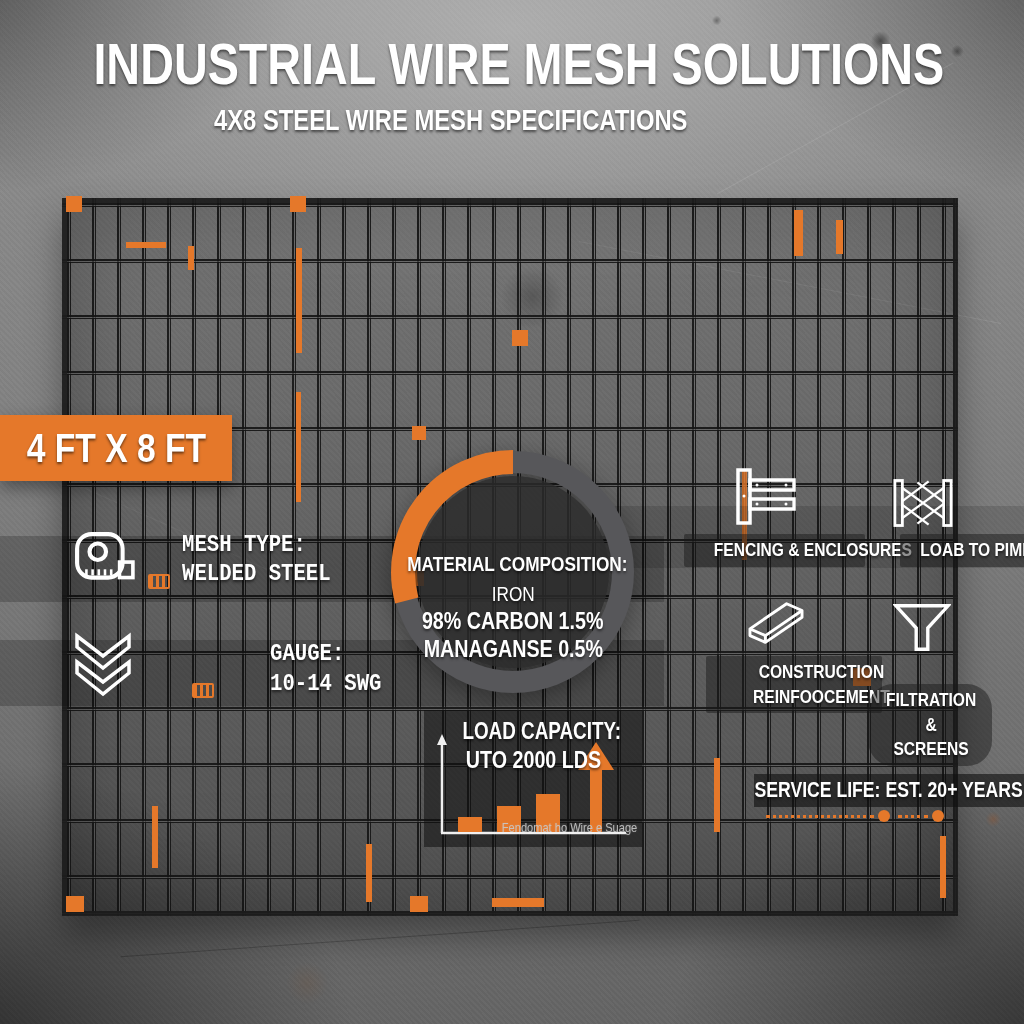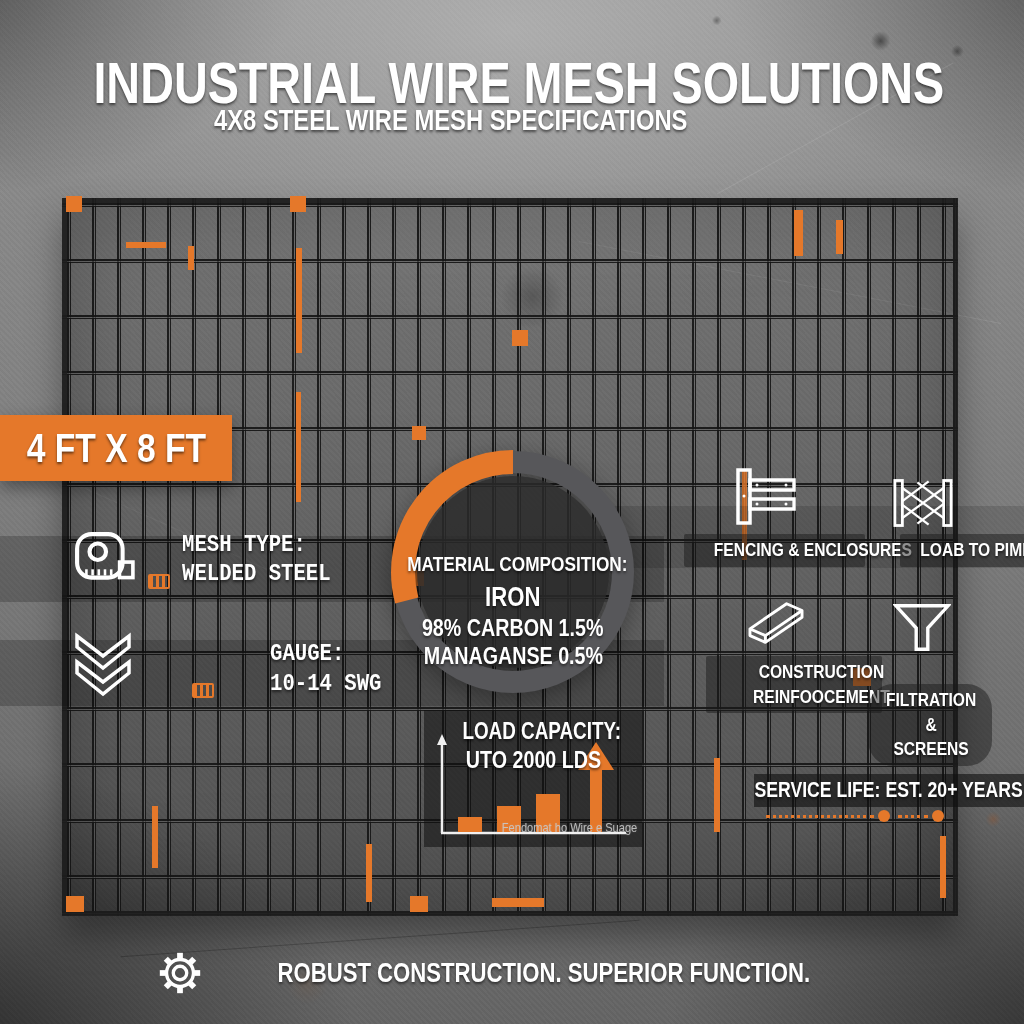--- a/index.html
+++ b/index.html
@@ -25,21 +25,21 @@
   .cxc{display:inline-block; transform:scaleX(.82); transform-origin:center; white-space:nowrap;}
   .cxl{display:inline-block; transform:scaleX(.86); transform-origin:left center; white-space:nowrap;}
   .shadow-txt{text-shadow:0 2px 3px rgba(0,0,0,.55);}
 
   .scratch{position:absolute;height:1px;background:rgba(255,255,255,.1);}
   .s1{left:575px;top:282px;width:430px;transform:rotate(11deg);}
   .s2{left:-20px;top:508px;width:300px;transform:rotate(24deg);background:rgba(255,255,255,.07);}
   .s3{left:120px;top:938px;width:520px;transform:rotate(-4deg);background:rgba(0,0,0,.22);}
   .s4{left:700px;top:128px;width:270px;transform:rotate(-29deg);}
 
-  .title-wrap{position:absolute;left:0;top:55px;width:1024px;text-align:center;}
+  .title-wrap{position:absolute;left:0;top:36px;width:1024px;text-align:center;}
   .title{font-size:57px;font-weight:700;letter-spacing:0;line-height:1;}
   .subtitle-wrap{position:absolute;left:0;top:104px;width:902px;text-align:center;}
   .subtitle{font-size:29px;font-weight:700;}
 
   .mesh{
     position:absolute;left:62px;top:198px;width:886px;height:708px;
     border:5px solid rgba(28,28,28,.92);
     background:
       repeating-linear-gradient(to bottom, rgba(22,22,22,.92) 0 2px, rgba(100,100,100,.55) 2px 3px, rgba(22,22,22,.92) 3px 4px, rgba(0,0,0,0) 4px 56px),
       repeating-linear-gradient(to right, rgba(22,22,22,.92) 0 2px, rgba(105,105,105,.5) 2px 3px, rgba(22,22,22,.92) 3px 4px, rgba(0,0,0,0) 4px 25px),
@@ -63,21 +63,21 @@
   .spec-row{position:absolute;display:flex;align-items:flex-end;font-family:Liberation Mono, monospace;}
   .spec-icon{flex:0 0 auto;}
   .connector{width:18px;height:11px;border:2px solid var(--accent);border-radius:2px;margin:0 12px;
     background:repeating-linear-gradient(90deg, var(--accent) 0 3px, transparent 3px 6px);}
   .spec-text{font-size:24px;font-weight:700;line-height:1.22;}
   .spec-text span{display:block;}
 
   .donut-svg{position:absolute;left:383px;top:442px;filter:drop-shadow(0 6px 12px rgba(0,0,0,.35));}
   .donut-text{position:absolute;left:383px;top:512px;width:260px;text-align:center;line-height:1.18;margin-top:40px;}
   .donut-heading{font-size:21px;font-weight:700;margin-bottom:5px;}
-  .donut-line1{font-size:27px;font-weight:700;}
+  .donut-line1{font-size:21px;font-weight:400;}
   .donut-line{font-size:24px;font-weight:700;}
 
   .app-icon{position:absolute;}
   .app-label{position:absolute;background:rgba(25,25,25,.48);border-radius:2px;
     font-size:19px;font-weight:700;text-align:center;line-height:1.3;padding:4px 8px;}
   .app-label .cxc{white-space:normal;}
   .nowrap .cxc{white-space:nowrap;}
 
   .load-panel{position:absolute;left:424px;top:710px;width:218px;height:137px;background:rgba(14,14,14,.55);}
   .load-title{position:absolute;left:424px;top:718px;width:218px;text-align:center;line-height:1.2;}
@@ -270,33 +270,14 @@
   </div>
 
   <div class="service-bar">
     <span class="service-text cxc shadow-txt">SERVICE LIFE: EST. 20+ YEARS</span>
   </div>
   <div class="dotline d1"></div>
   <div class="dotline d2"></div>
   <div class="dot dotA"></div>
   <div class="dot dotB"></div>
 
-  <div class="footer">
-    <svg width="50" height="50" viewBox="0 0 52 52">
-      <g fill="none" stroke="#fff" stroke-width="3.5">
-        <circle cx="26" cy="26" r="14"></circle>
-        <circle cx="26" cy="26" r="7"></circle>
-      </g>
-      <g stroke="#fff" stroke-width="6">
-        <line x1="41" y1="26" x2="47" y2="26"></line>
-          <line x1="36.6" y1="36.6" x2="40.8" y2="40.8"></line>
-        <line x1="26" y1="41" x2="26" y2="47"></line>
-          <line x1="15.4" y1="36.6" x2="11.2" y2="40.8"></line>
-        <line x1="11" y1="26" x2="5" y2="26"></line>
-          <line x1="15.4" y1="15.4" x2="11.2" y2="11.2"></line>
-        <line x1="26" y1="11" x2="26" y2="5"></line>
-          <line x1="36.6" y1="15.4" x2="40.8" y2="11.2"></line>
-      </g>
-    </svg>
-    <span class="footer-text cxc shadow-txt">ROBUST CONSTRUCTION. SUPERIOR FUNCTION.</span>
-  </div>
 
 </div>
 
 </body></html>

